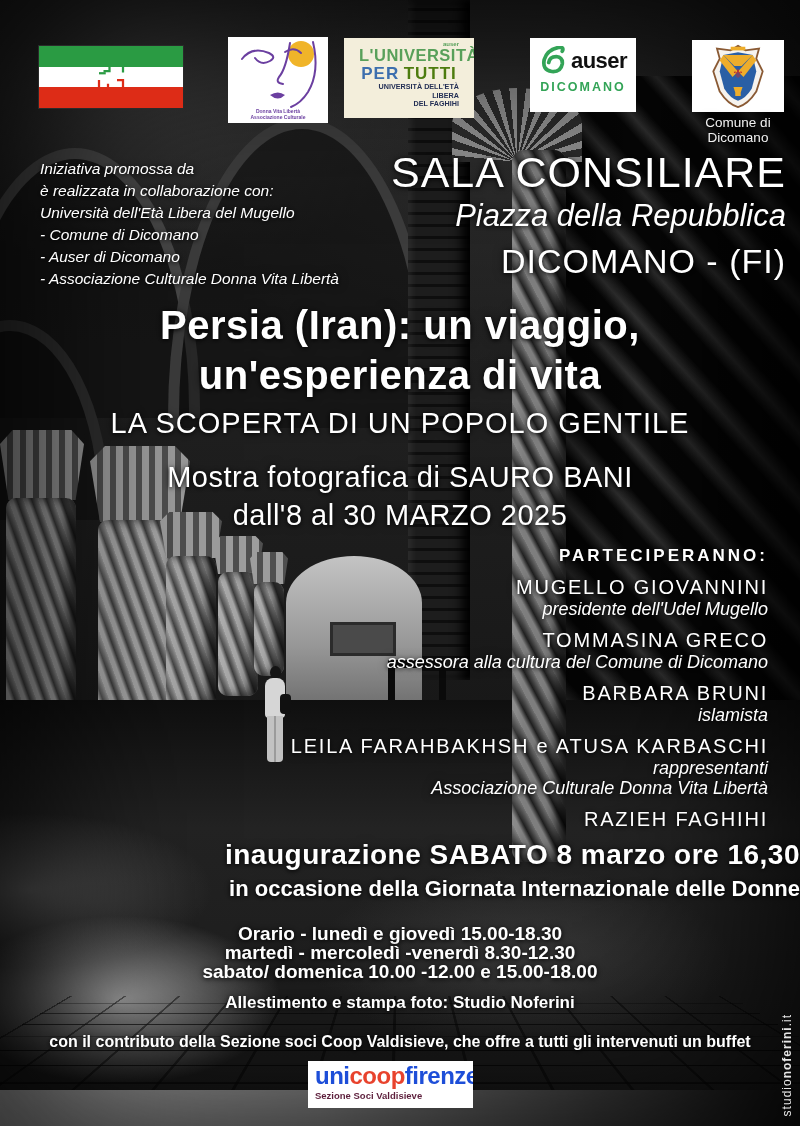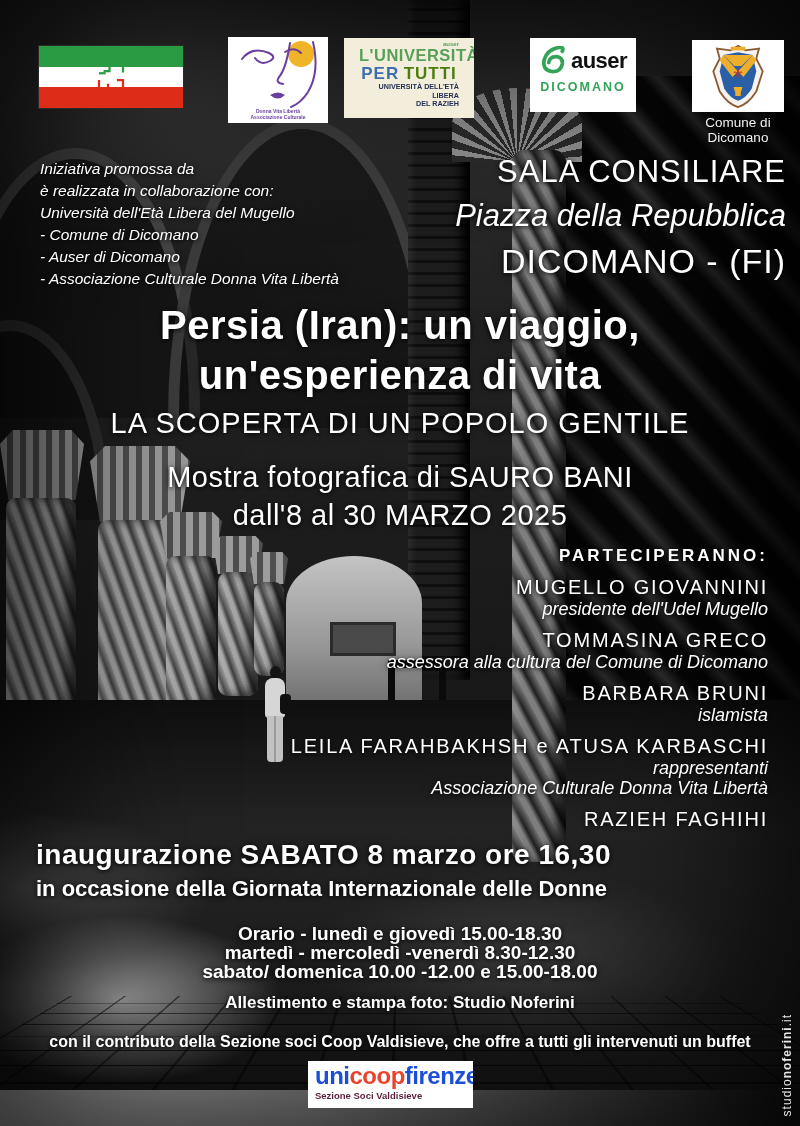--- a/index.html
+++ b/index.html
@@ -105,33 +105,33 @@
   .auser-card .row { display:flex; align-items:center; justify-content:center; gap:2px; }
   .auser-card .name { color:#111; font-weight:bold; font-size:22px; letter-spacing:-.5px; }
   .auser-card .place { display:block; margin-top:4px; color:#33a457; font-weight:bold; font-size:12.5px; letter-spacing:2px; }
   .comune-card { left:692px; top:40px; width:92px; height:72px; display:flex; align-items:center; justify-content:center; }
   .comune-caption { left:672px; top:115px; width:132px; text-align:center;
     font-size:13.5px; line-height:15px; color:#f2f2f2; }
 
   
   .promoter { left:40px; top:158px; width:360px; font-style:italic; font-size:15.5px; line-height:22px; color:#fff; }
   .venue { right:14px; top:150px; width:420px; text-align:right; }
-  .venue .hall { font-size:31px; letter-spacing:1px; line-height:44px; }
+  .venue .hall { font-size:43px; letter-spacing:1px; line-height:44px; }
   .venue .address { font-style:italic; font-size:31px; line-height:44px; }
   .venue .city { font-size:34px; letter-spacing:1px; line-height:46px; }
   .title-block { left:0; right:0; top:300px; text-align:center; }
   .title-block .t { font-weight:bold; font-size:40px; line-height:50px; letter-spacing:.5px; }
   .title-block .sub { font-size:29px; line-height:36px; letter-spacing:1px; margin-top:5px; }
   .expo { left:0; right:0; top:458px; text-align:center; font-size:29px; line-height:38px; letter-spacing:.5px; }
   .participants { right:32px; top:546px; width:720px; text-align:right; }
   .participants .head { font-weight:bold; font-size:17px; letter-spacing:3px; }
   .participants .p { margin-top:10px; }
   .participants .name { font-size:20px; letter-spacing:1.8px; line-height:23px; }
   .participants .role { font-style:italic; font-size:18px; line-height:20px; }
-  .inaug { left:0; right:0; top:838px; text-align:left; font-weight:bold;padding-left:36px; }
+  .inaug { left:0; right:0; top:838px; text-align:right; font-weight:bold;padding-left:36px; }
   .inaug .l1 { font-size:28px; line-height:34px; letter-spacing:.5px; }
   .inaug .l2 { font-size:22px; line-height:28px; margin-top:3px; }
   .hours { left:0; right:0; top:924px; text-align:center; font-weight:bold; font-size:19px; line-height:19px; }
   .hours .setup { margin-top:12px; font-size:17px; }
   .buffet { left:0; right:0; top:1033px; text-align:center; font-weight:bold; font-size:16px; }
   .unicoop-card { left:308px; top:1061px; width:165px; height:47px; padding:2px 7px; }
   .unicoop-card .main { font-weight:bold; font-size:24px; line-height:26px; letter-spacing:-.5px; }
   .unicoop-card .uni, .unicoop-card .firenze { color:#1d4ed8; }
   .unicoop-card .coop { color:#e8432d; }
   .unicoop-card .sub { display:block; color:#5d1f3c; font-weight:bold; font-size:9.5px; margin-top:1px; }
@@ -215,21 +215,21 @@
   </div>
 
   <div class="logo-card uni-card">
     <span class="mini">auser</span>
     <span class="l1">L'UNIVERSITÀ</span>
     <span class="l2">
       <span class="per">PER</span>
       <span class="tutti">TUTTI</span>
     </span>
     <span class="sub">UNIVERSITÀ DELL'ETÀ LIBERA</span>
-    <span class="sub">DEL RAZIEH</span>
+    <span class="sub">DEL FAGHIHI</span>
   </div>
 
   <div class="logo-card auser-card">
     <div class="row">
       <svg width="30" height="30" viewBox="0 0 40 40">
         <path d="M31 7 q3 -6 -5 -5 q-15 3 -19 16 q-3 14 10 16 q12 1 14 -10 q1 -9 -8 -10 q-9 0 -10 8" fill="none" stroke="#33a457" stroke-width="5" stroke-linecap="round"></path>
       </svg>
       <span class="name">auser</span>
     </div>
     <span class="place">DICOMANO</span>

